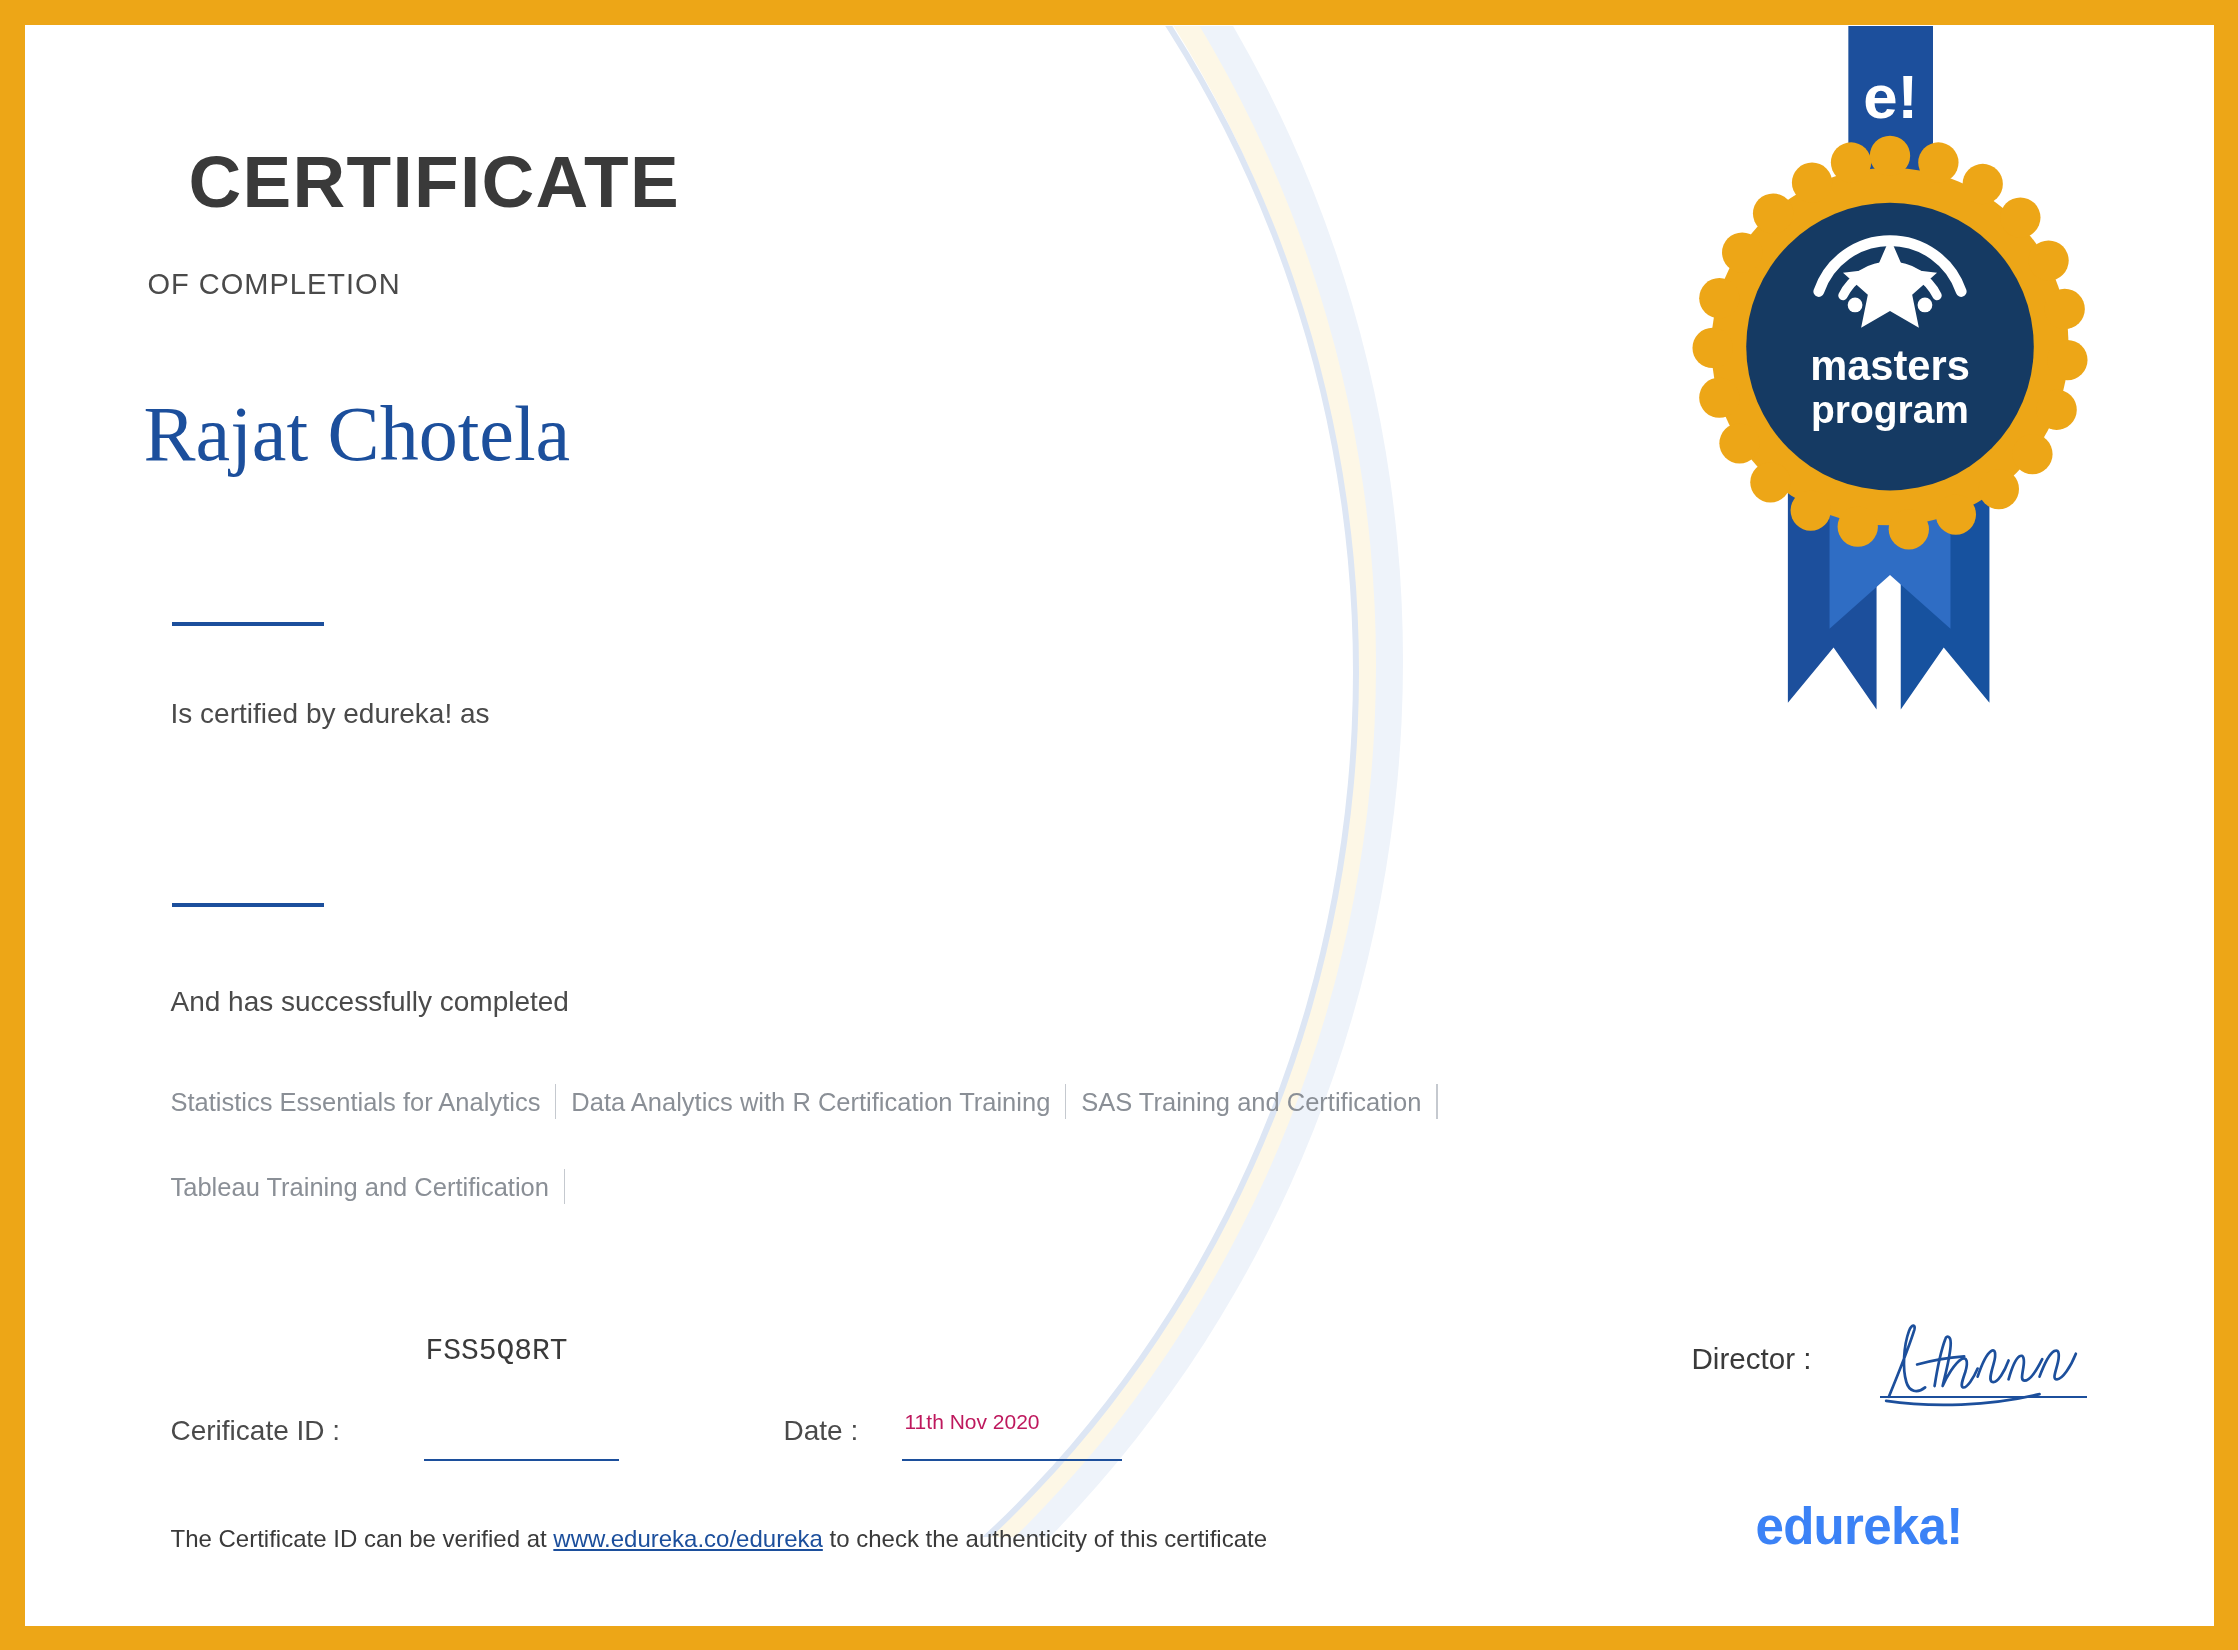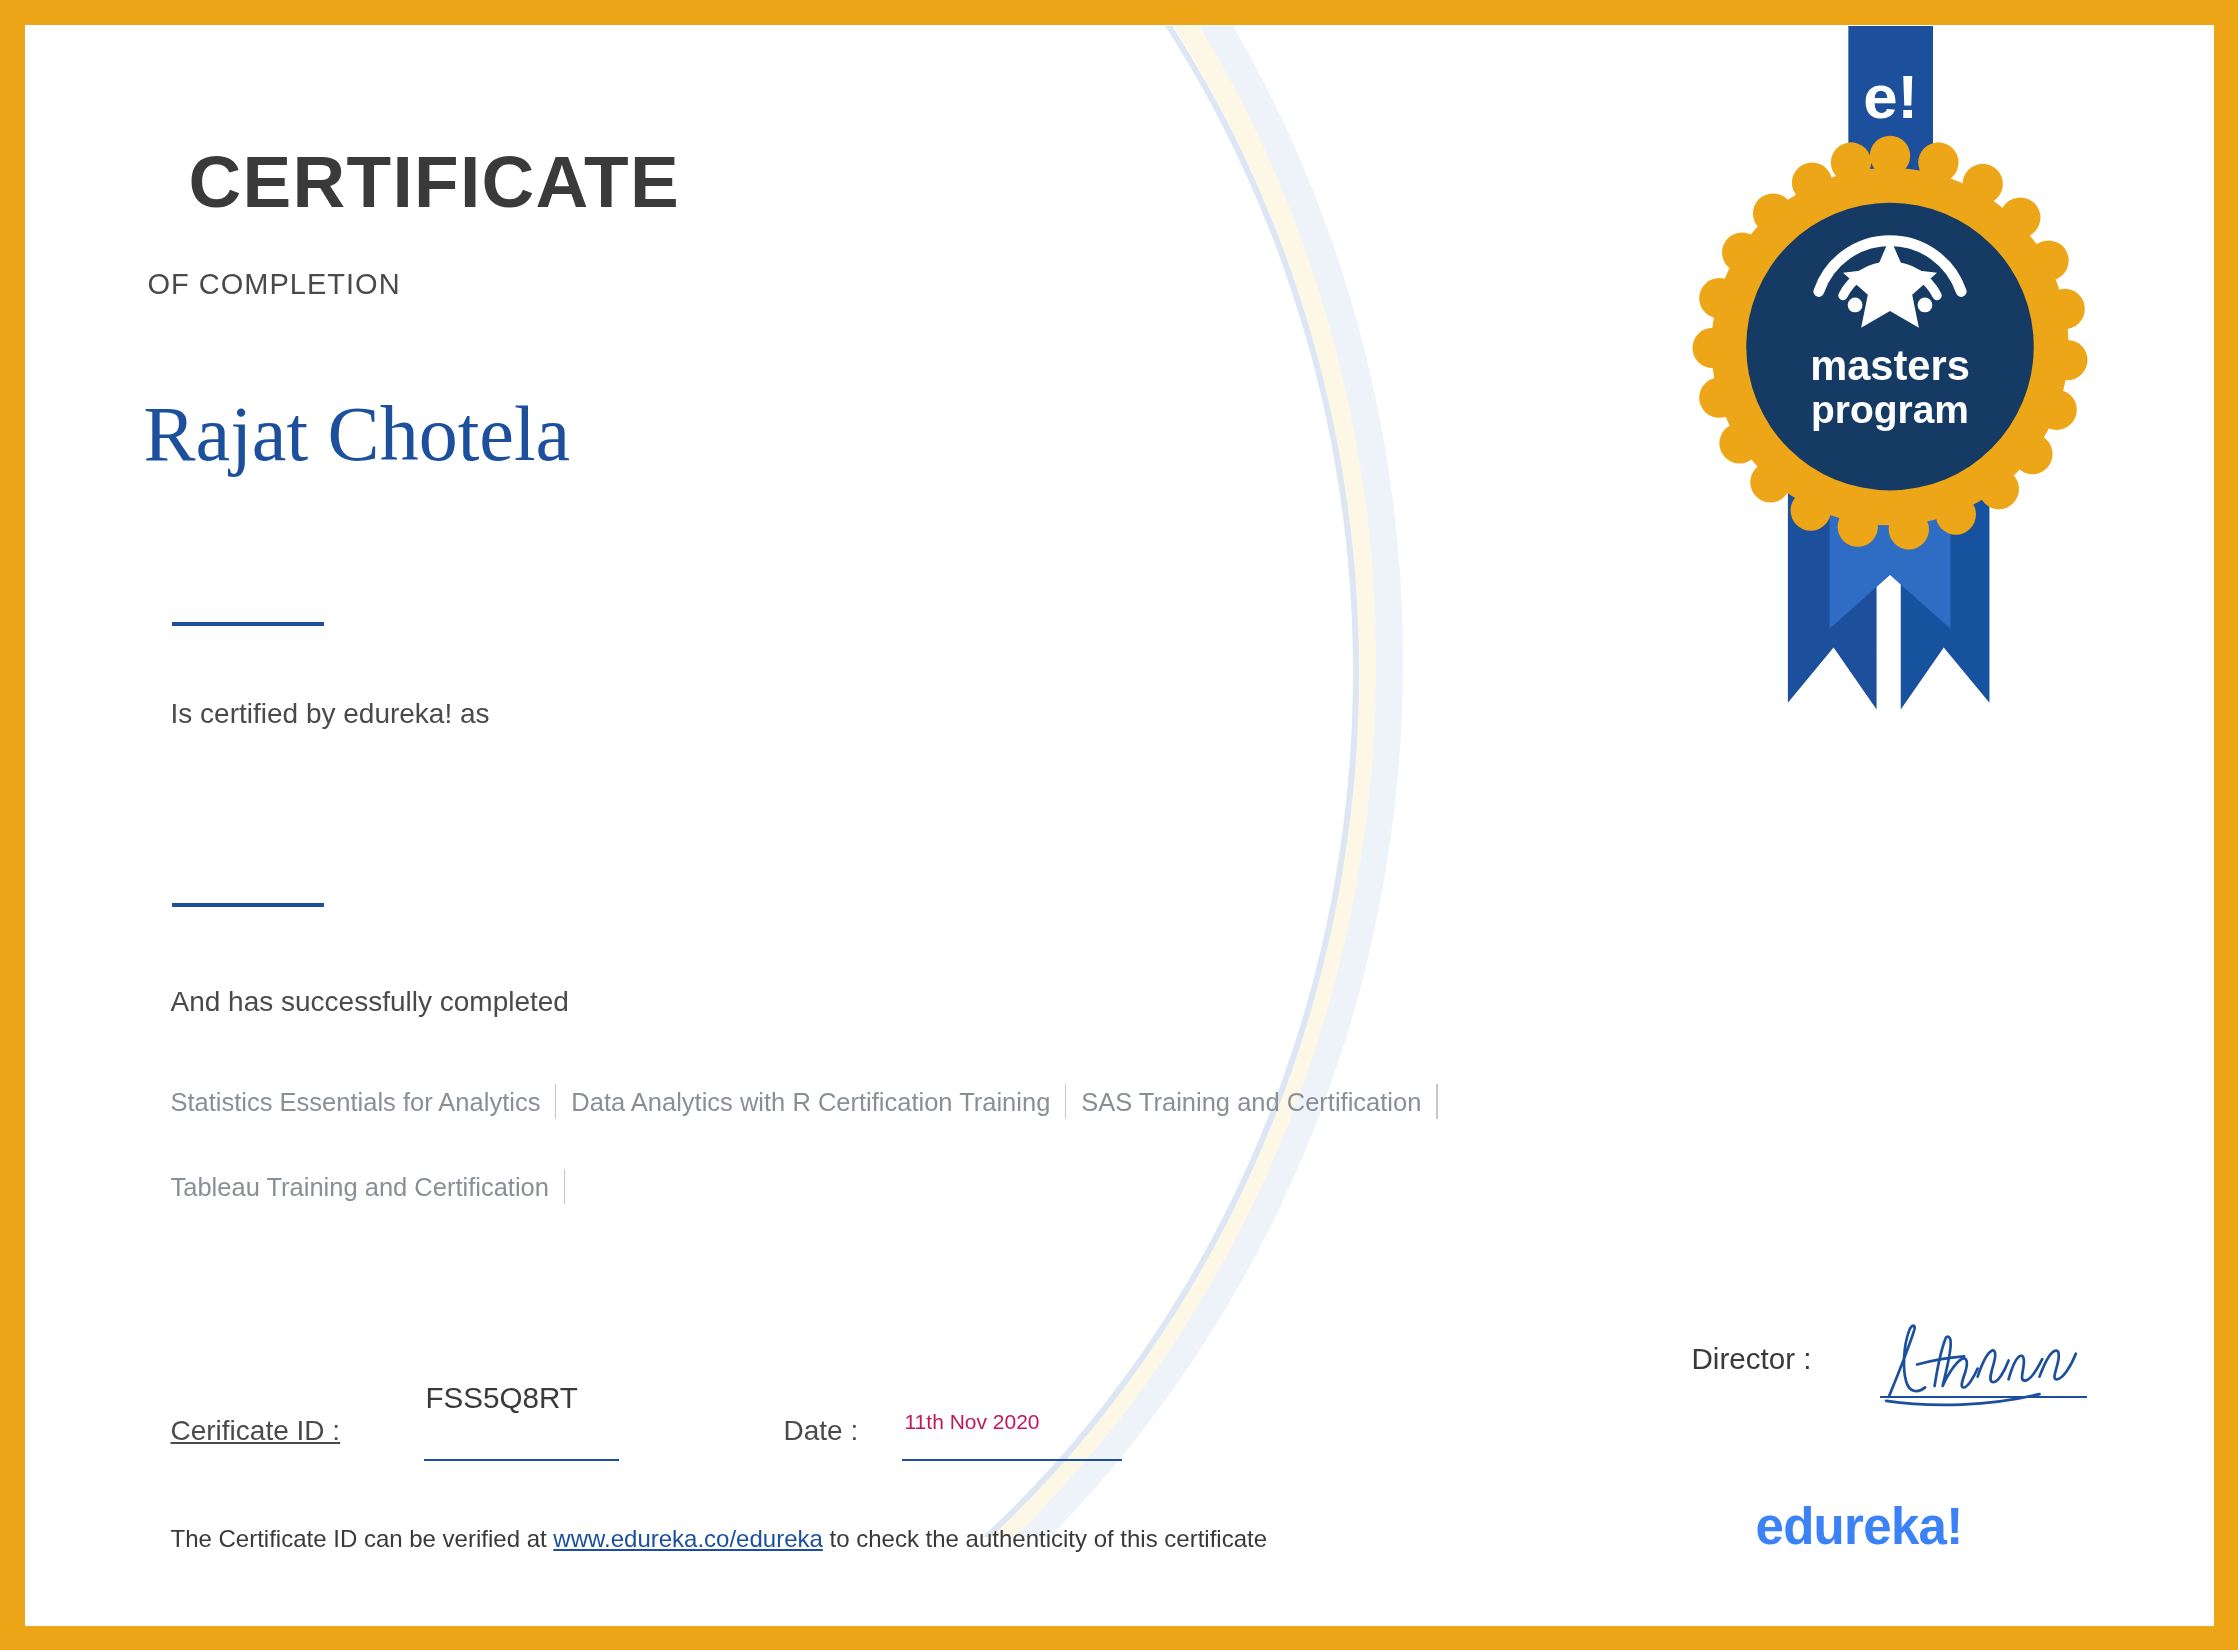--- a/index.html
+++ b/index.html
@@ -173,28 +173,28 @@
     vertical-align: -8px;
     margin: 0 14.8px;
   }
 
   .id-label {
     position: absolute;
     left: 145px;
     top: 1389px;
     font-size: 28px;
     color: #4a4a4a;
-    text-decoration: underline;
   }
   .id-value {
     position: absolute;
     left: 400px;
-    top: 1355px;
+    top: 1308px;
     font-size: 29.6px;
     color: #3a3a3a;
+    font-family: Liberation Mono, monospace;
   }
   .id-underline {
     position: absolute;
     left: 398px;
     top: 1433px;
     width: 195px;
     height: 2.7px;
     background: #1c4f9c;
   }
   .date-label {

